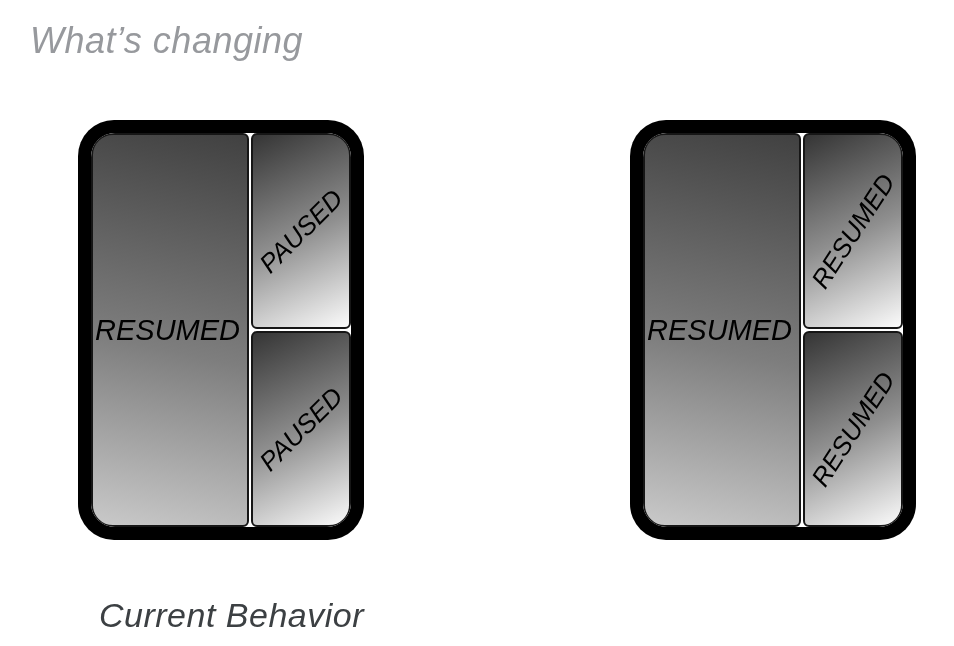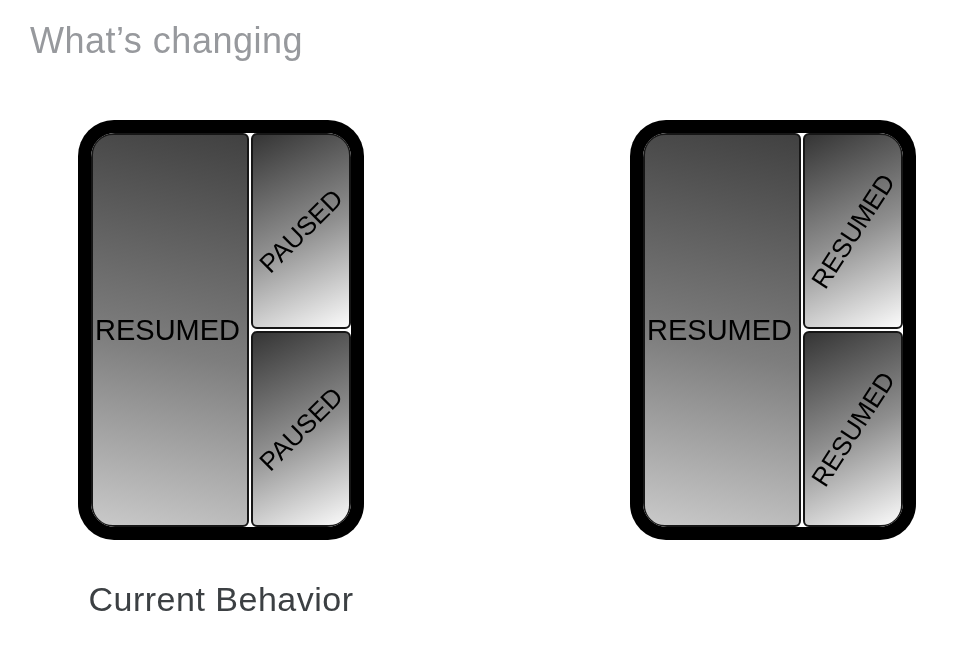--- a/index.html
+++ b/index.html
@@ -7,20 +7,21 @@
     padding: 0;
     background: #ffffff;
   }
   .page {
     position: relative;
     width: 954px;
     height: 646px;
     background: #ffffff;
     overflow: hidden;
     font-family: "Liberation Sans", sans-serif;
+    font-style: italic;
   }
   .slide-title {
     position: absolute;
     left: 30px;
     top: 20px;
     margin: 0;
     font-size: 36px;
     font-weight: 400;
     letter-spacing: 0.5px;
     color: #97999d;
@@ -90,22 +91,22 @@
     position: absolute;
     left: 50%;
     top: 50%;
     transform: translate(-50%, -50%) rotate(var(--rot, -45deg));
     font-size: 26px;
     line-height: 1;
     color: #000000;
     white-space: nowrap;
   }
   .device-caption {
-    margin-top: 40px;
-    text-align: center;
+    margin-top: 56px;
+    text-align: right;
     font-size: 34px;
     letter-spacing: 0.5px;
     color: #3c4043;
   }
 </style>
 </head>
 <body>
 
 <div class="page">
 

